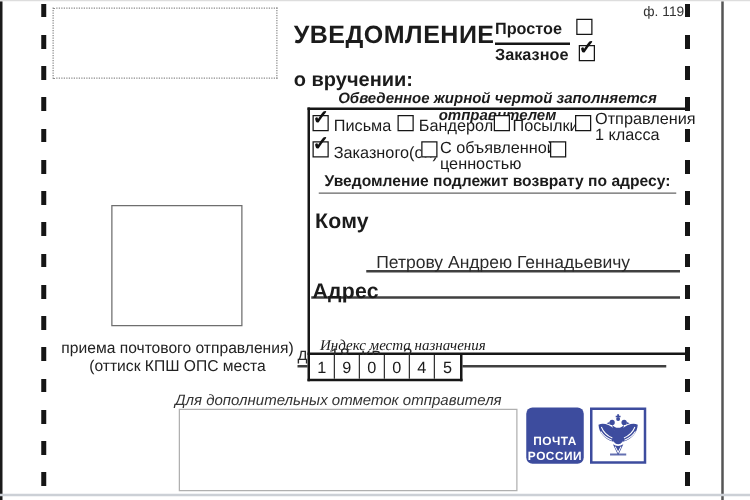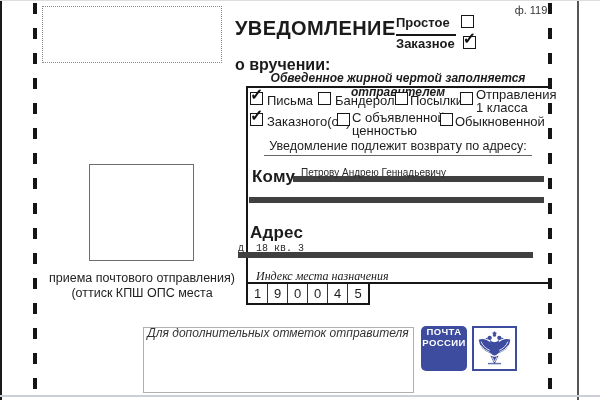--- a/index.html
+++ b/index.html
@@ -38,41 +38,41 @@
 
   .section-heading { position:absolute; left:246px; top:70px; width:304px; text-align:center;
     font-size:12px; font-weight:bold; font-style:italic; }
 
   .bold-box { position:absolute; left:246px; top:85px; width:304px; height:198px;
     border-top:2px solid #161616; border-left:2px solid #161616; border-bottom:2px solid #161616; }
 
   .cb-label { position:absolute; font-size:13px; line-height:13px; }
 
   .return-heading { position:absolute; left:246px; top:135px; width:304px; text-align:center; }
-  .return-heading span { display:inline-block; font-size:12.5px; font-weight:normal; border-bottom:1px solid #666; padding:0 5px 2px; }
+  .return-heading span { display:inline-block; font-size:12.5px; font-weight:bold; border-bottom:1px solid #666; padding:0 5px 2px; }
 
   .fld-label { position:absolute; font-size:17px; font-weight:bold; letter-spacing:.2px; }
-  .wline { position:absolute; height:17px; border-bottom:6px solid #404040; font-size:10px; color:#2a2a2a; line-height:16px; white-space:nowrap; }
+  .wline { position:absolute; height:17px; border-bottom:2px solid #404040; font-size:14px; color:#2a2a2a; line-height:16px; white-space:nowrap;margin-top:36px; }
 
   .index-label { position:absolute; left:256px; top:268px; font-family:"Liberation Serif", serif; font-style:italic; font-size:12px; }
 
   .digit-strip { position:absolute; left:246px; top:283px; display:flex;
     border-left:2px solid #161616; border-right:2px solid #161616; border-bottom:2px solid #161616; background:#fff; }
   .digit-cell { width:20px; height:19px; border-right:1px solid #333; font-size:13px; text-align:center; line-height:19px; }
   .digit-cell:last-child { border-right:none; }
 
   .stamp-box { position:absolute; left:89px; top:163px; width:105px; height:97px; border:1px solid #6e6e6e; }
   .stamp-caption { position:absolute; left:33px; top:270px; width:218px; text-align:center; font-size:12.5px; line-height:1.2; color:#222; }
   .stamp-caption span { display:block; }
 
-  .notes-caption { position:absolute; left:140px; top:325px; width:276px; text-align:center; font-size:12px; font-style:italic; color:#333; }
+  .notes-caption { position:absolute; left:140px; top:312px; width:276px; text-align:left; font-size:12px; font-style:italic; color:#333; }
   .notes-box { position:absolute; left:143px; top:326px; width:271px; height:66px; border:1px solid #b0b0b0; }
 
   .logo-post { position:absolute; left:421px; top:325px; width:46px; height:45px; border-radius:5px;
-    display:flex; flex-direction:column; align-items:center; justify-content:flex-start; }
+    display:flex; flex-direction:column; align-items:center; justify-content:flex-end; }
   .logo-post span { color:#fff; font-size:9.5px; font-weight:bold; letter-spacing:.4px; line-height:1.2; }
   .logo-eagle { position:absolute; left:472px; top:325px; width:45px; height:45px; background:#fff;
     display:flex; align-items:center; justify-content:center; }
 </style>
 </head>
 <body>
 
 <div class="page">
   <div class="edge-left"></div>
   <div class="edge-right"></div>
@@ -122,21 +122,20 @@
 
   <span class="cb checked" style="left:250px;top:112px;">
       <span class="check">✓</span>
     </span>
   <span class="cb-label" style="left:267px;top:114px;">Заказного(ой)</span>
 
   <span class="cb" style="left:337px;top:112px;"></span>
   <span class="cb-label" style="left:352px;top:110px;width:95px;">С объявленной ценностью</span>
 
   <span class="cb" style="left:440px;top:112px;"></span>
-  <span class="cb-label" style="left:455px;top:114px;">Обыкновенной</span>
 
   <div class="return-heading">
     <span>Уведомление подлежит возврату по адресу:</span>
   </div>
 
   <div class="fld-label" style="left:252px;top:166px;">Кому</div>
   <div class="wline" style="left:293px;top:164px;width:251px;padding-left:8px;">Петрову Андрею Геннадьевичу</div>
 
   <div class="wline" style="left:249px;top:185px;width:295px;"></div>
 

